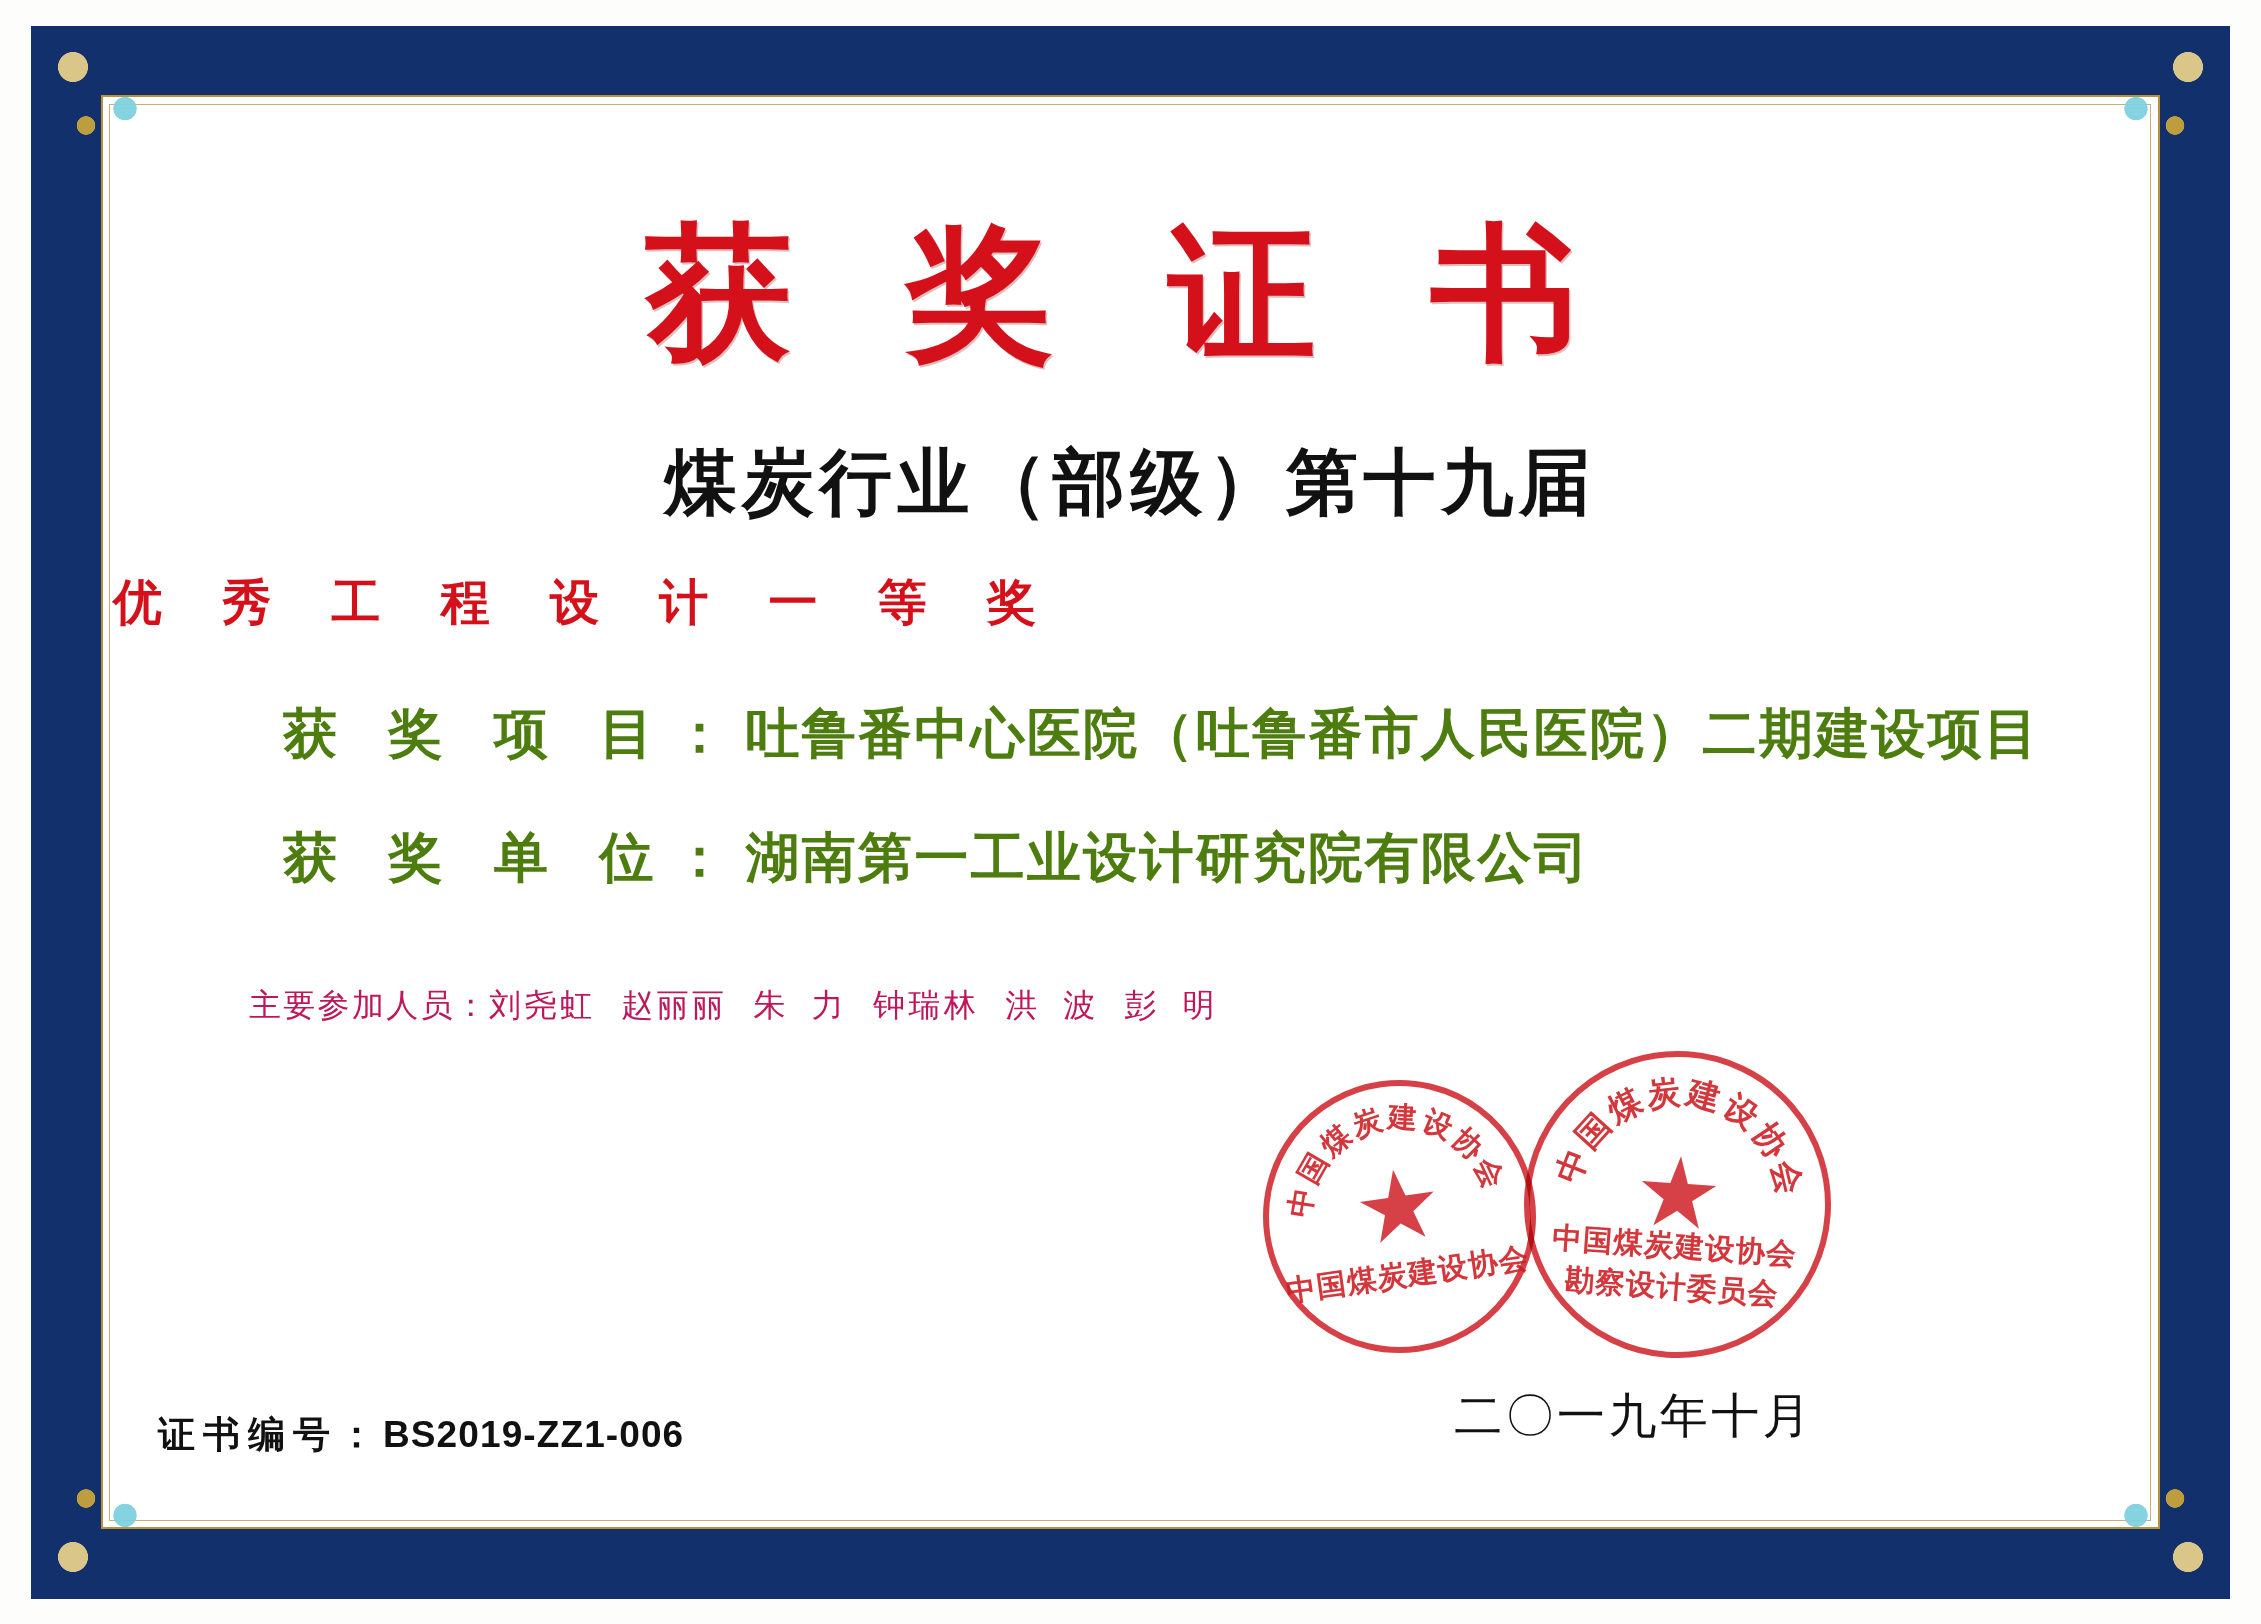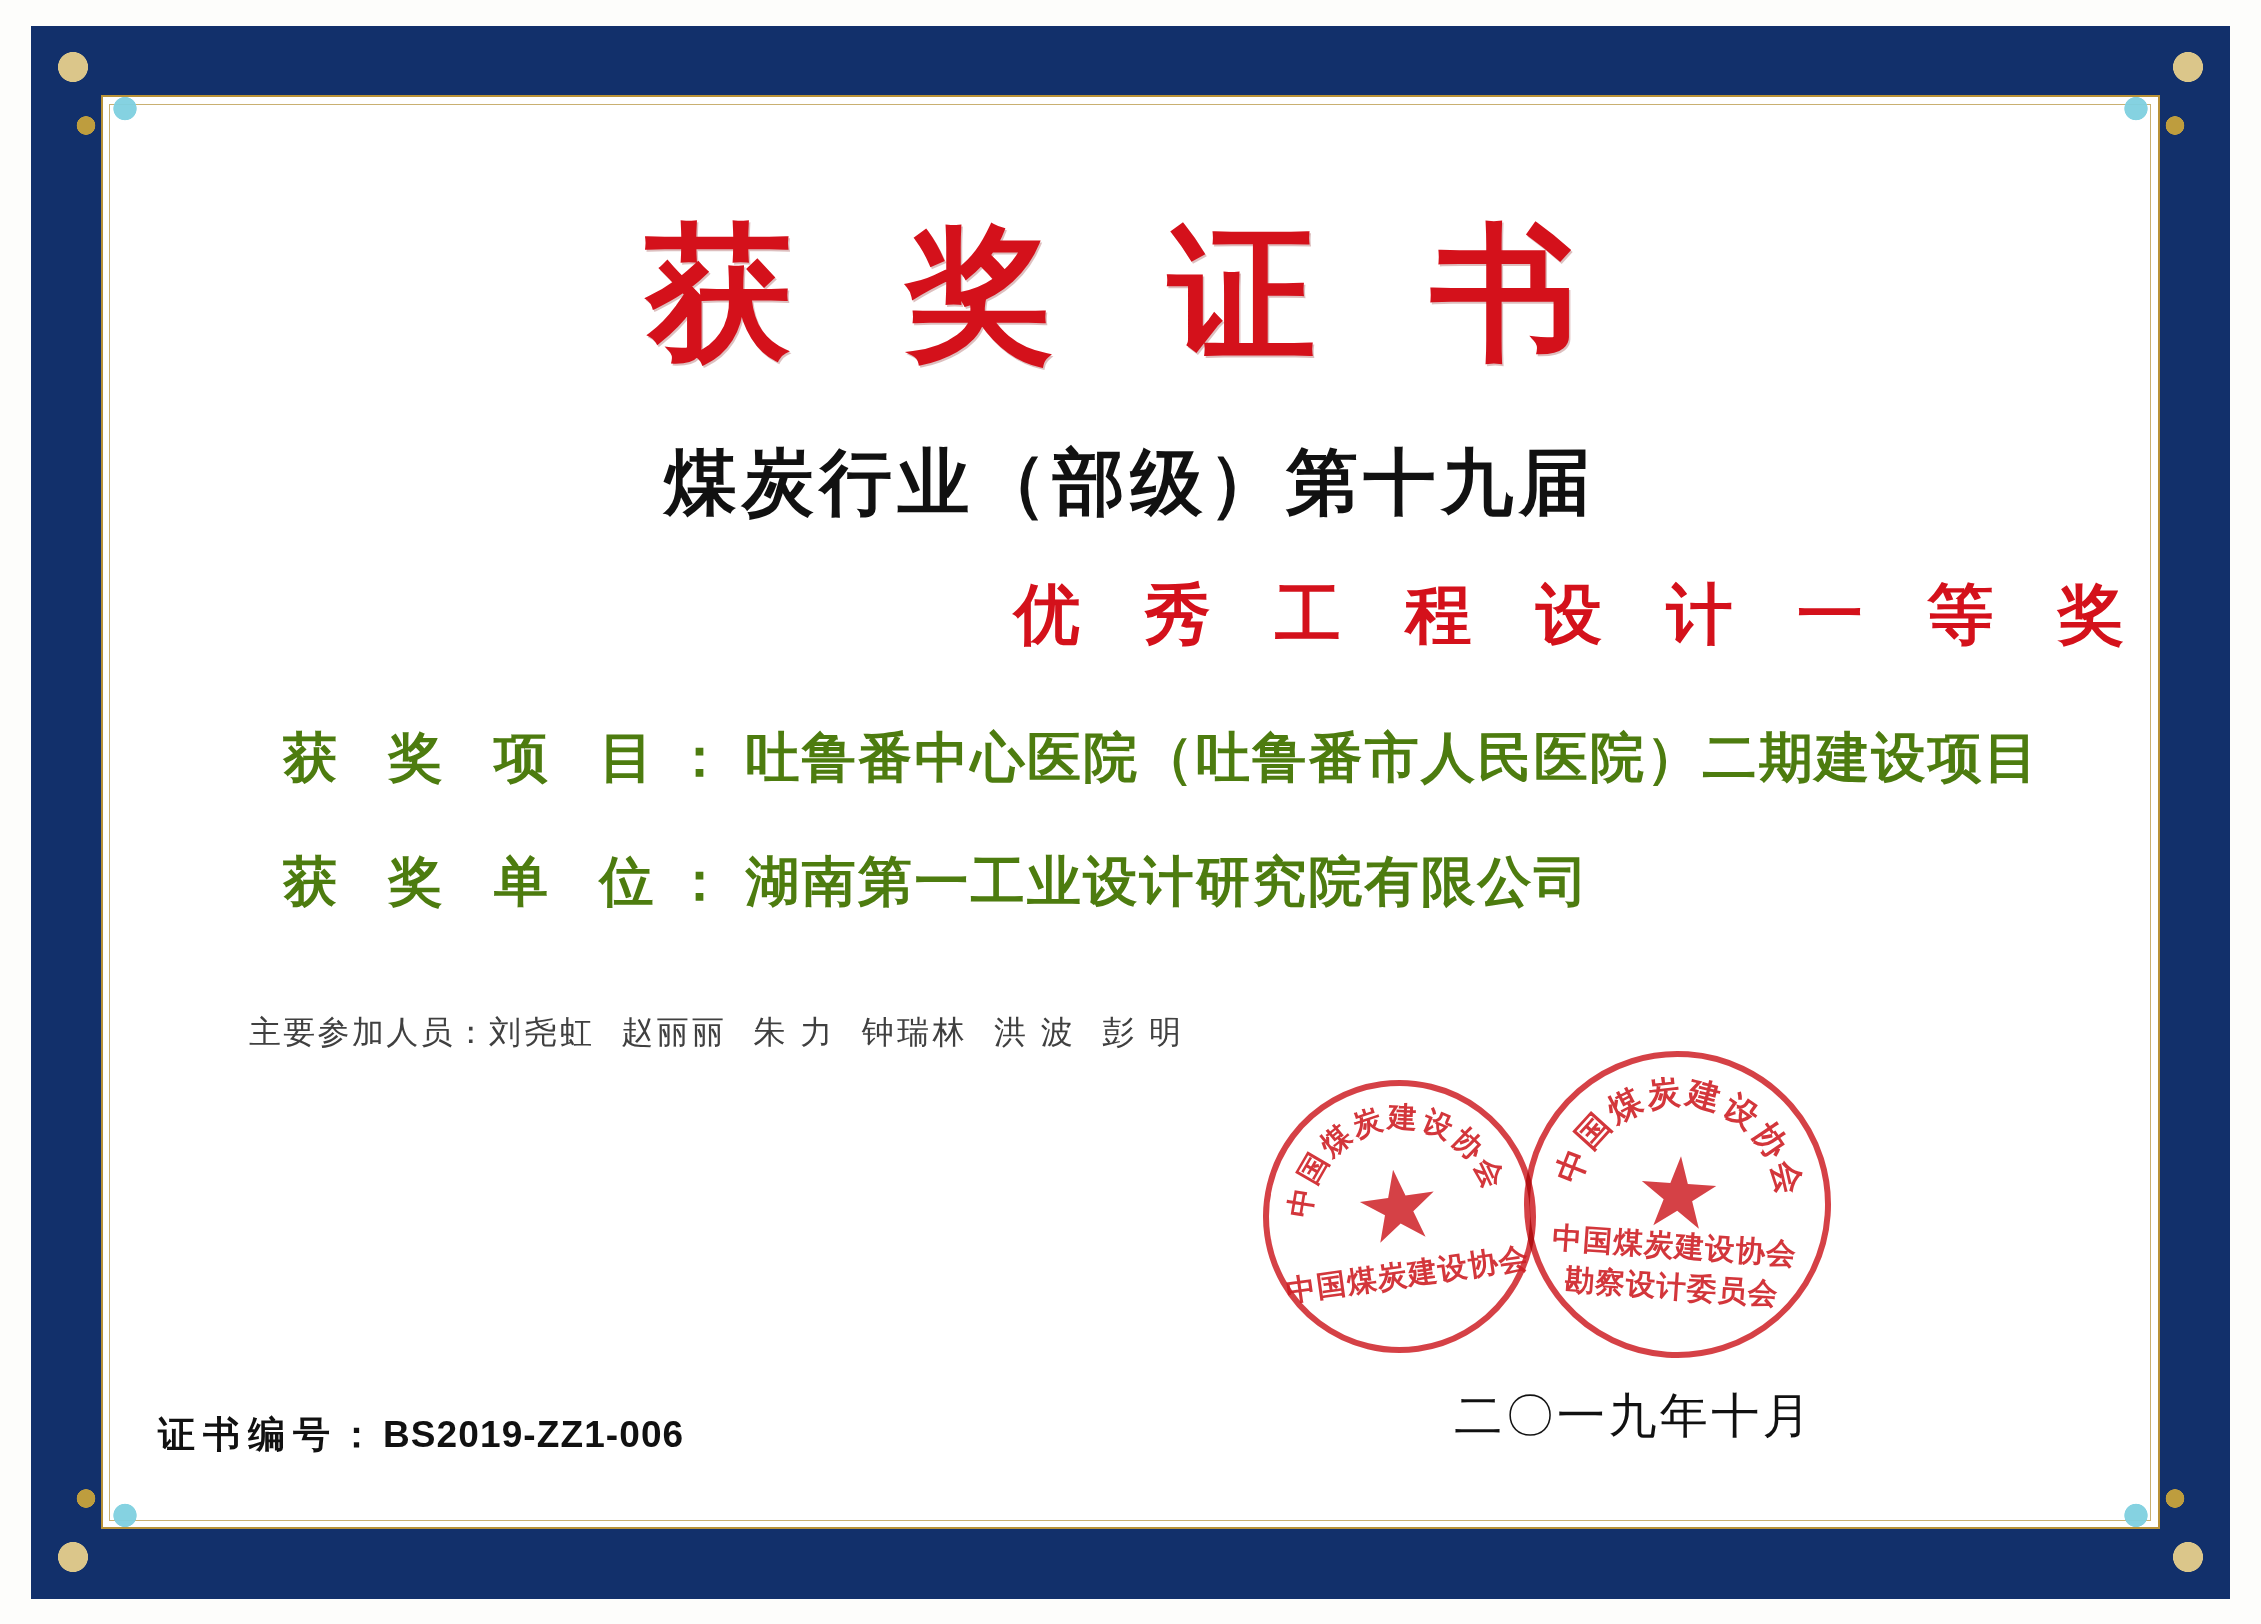--- a/index.html
+++ b/index.html
@@ -122,24 +122,24 @@
     text-align: center;
     color: #111111;
     font-weight: 700;
     font-size: 72px;
     letter-spacing: 5.7px;
     white-space: nowrap;
   }
 
   .award-line {
     margin-top: 39px;
-    text-align: right;
+    text-align: left;
     color: #d4111b;
     font-weight: 700;
-    font-size: 66px;
+    font-size: 49px;
     letter-spacing: 24px;
     white-space: nowrap;
   }
 
   .field {
     margin-top: 62px;
     padding-left: 170px;
     font-size: 54px;
     color: #4d7c0f;
     font-weight: 700;
@@ -149,24 +149,24 @@
     letter-spacing: 19px;
   }
   .field .value {
     letter-spacing: 2.3px;
   }
   .field.second { margin-top: 51px; }
 
   .members {
     margin-top: 85px;
     padding-left: 136px;
-    color: #404040;
+    color: #be185d;
     font-size: 32px;
     line-height: 1.75;
-    font-family: Liberation Serif, serif;
+    font-family: Liberation Mono, monospace;
   }
   .members .m-label { letter-spacing: 2.3px; }
   .members .m-row { white-space: nowrap; }
   .members .m-row.r2 { padding-left: 187px; }
   .members .nm { display: inline-block; margin-right: 26px; letter-spacing: 3.4px; }
 
   .cert-no {
     position: absolute;
     left: 45px;
     bottom: 57px;

